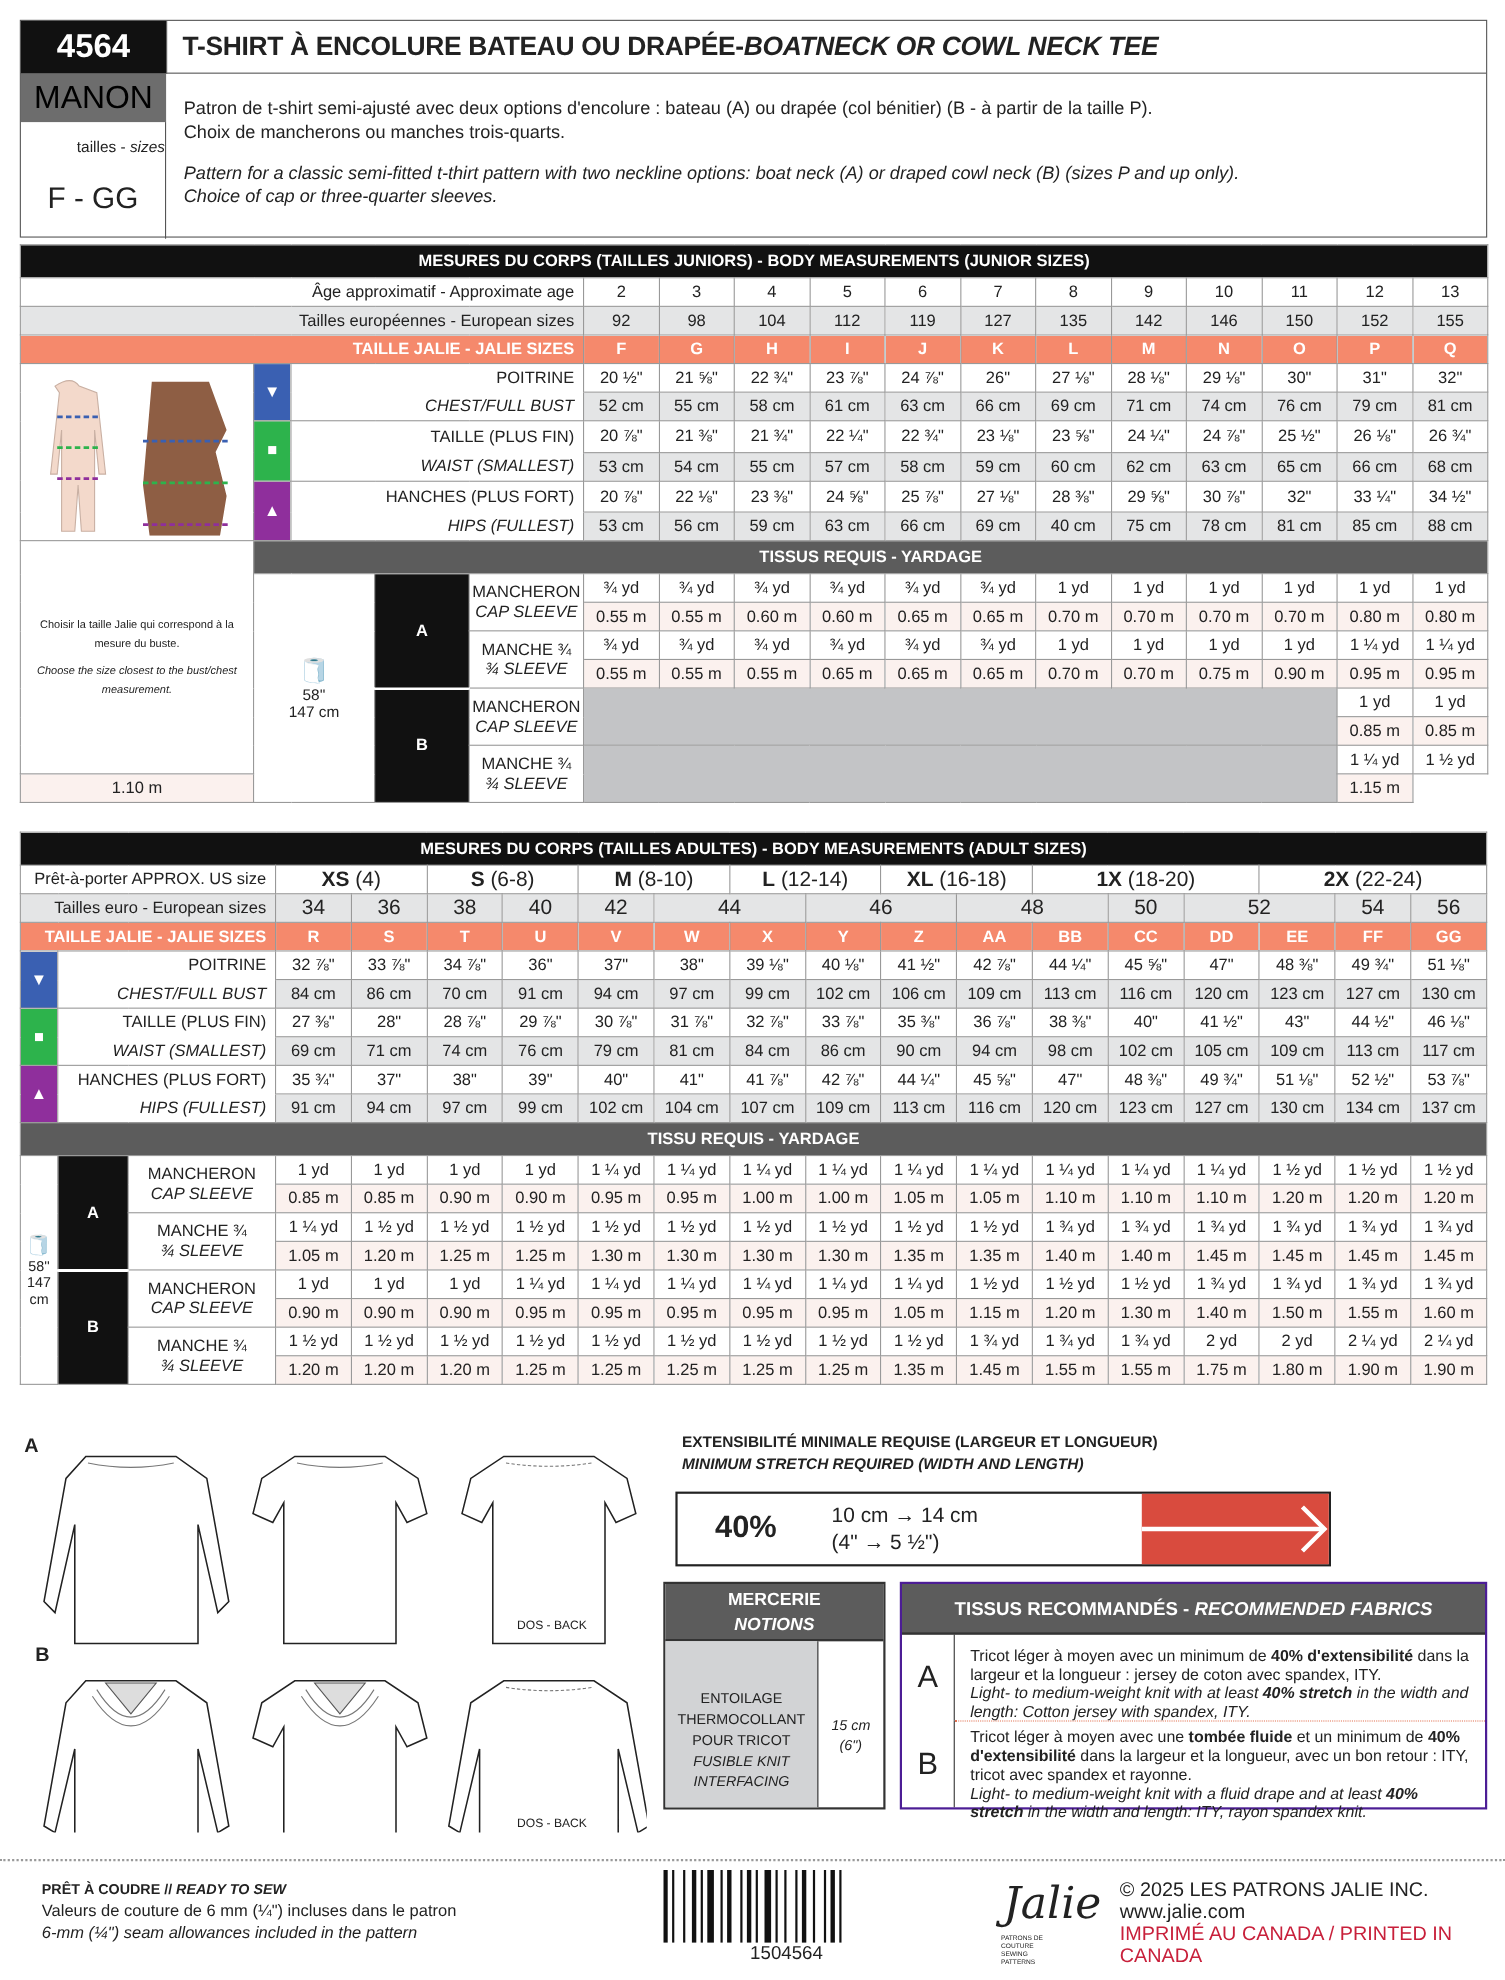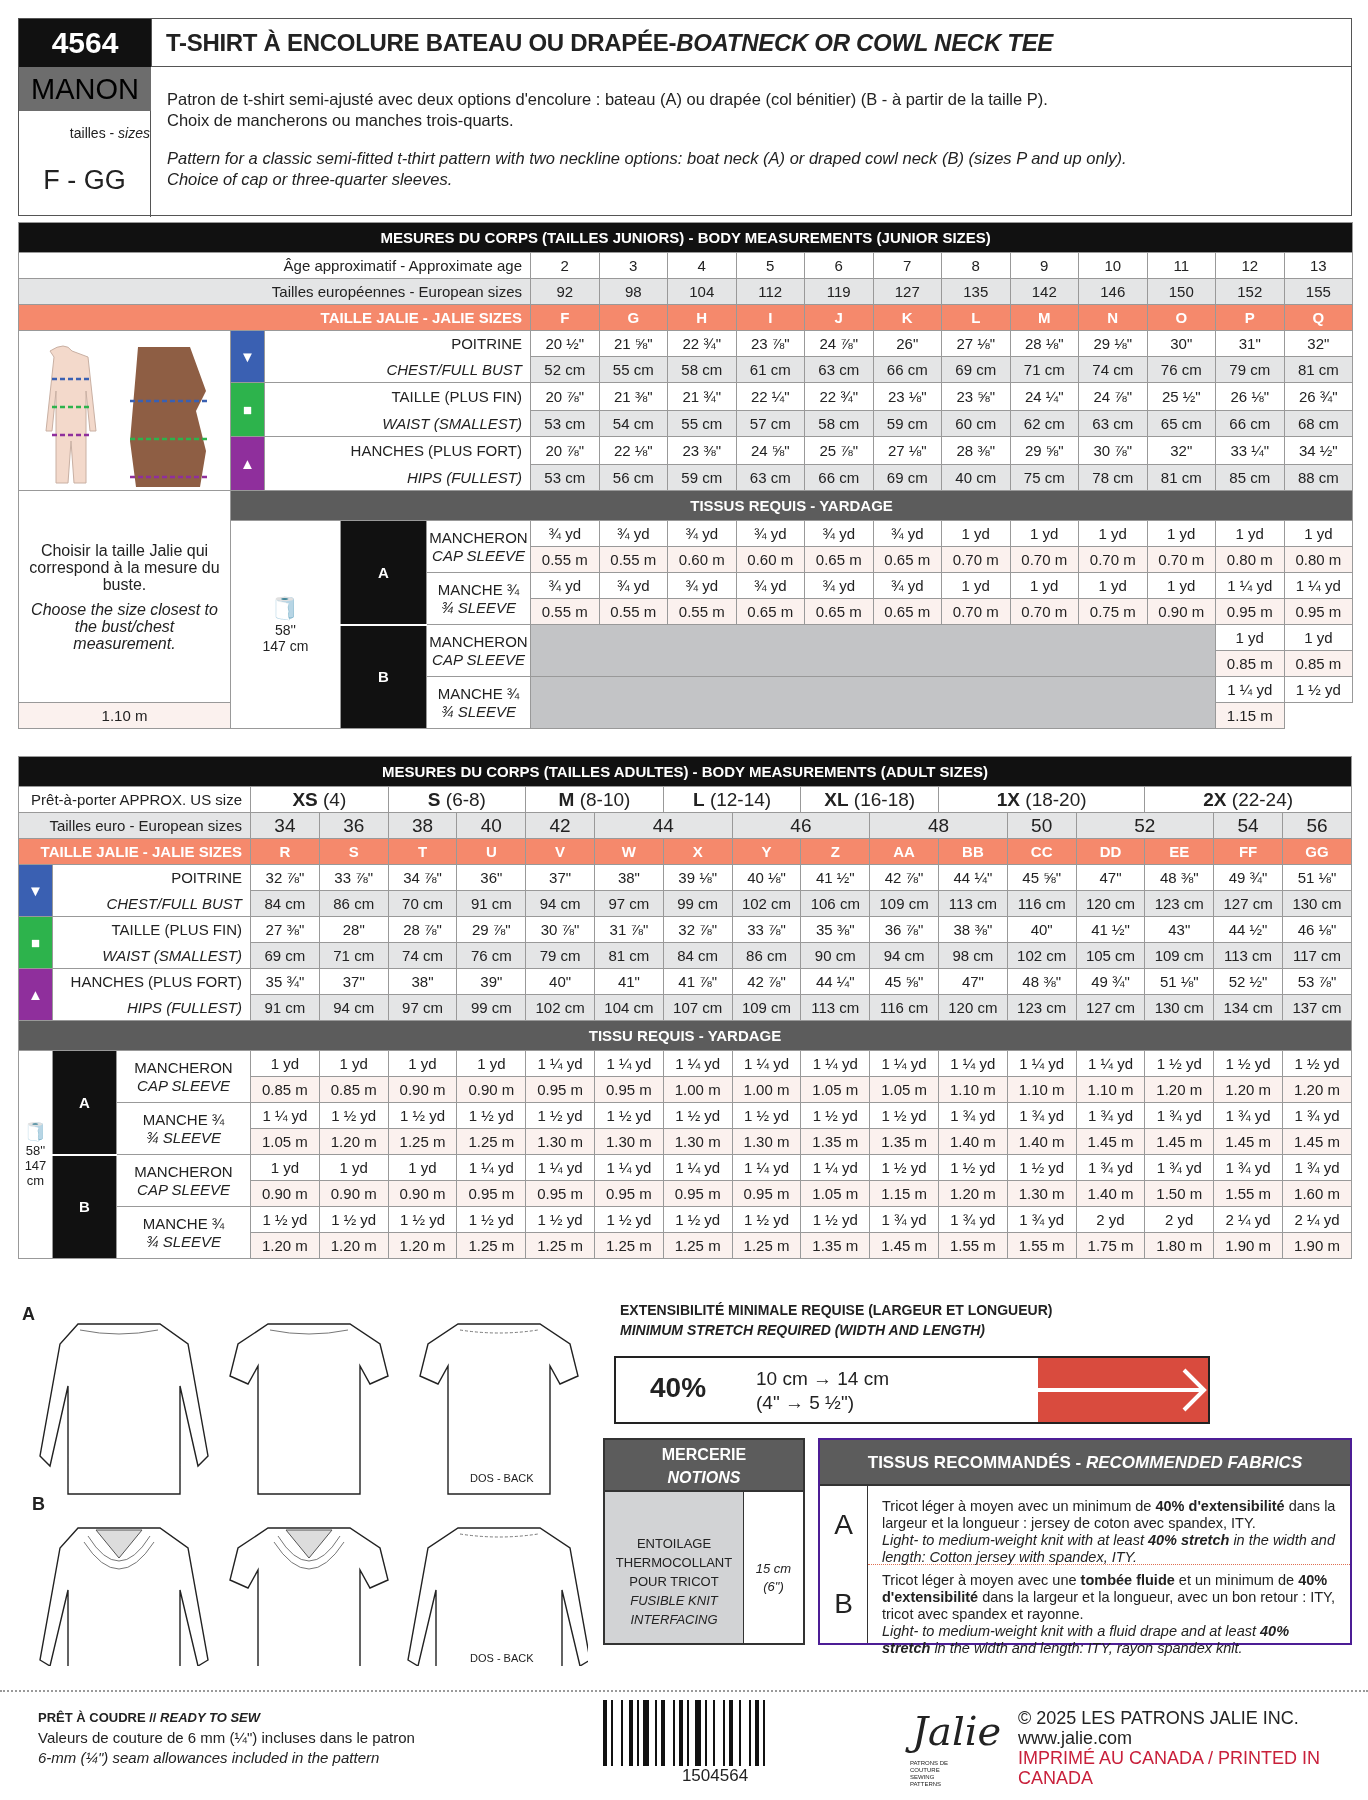--- a/index.html
+++ b/index.html
@@ -251,21 +251,21 @@
           <td class="lg">66 cm</td>
           <td class="lg">69 cm</td>
           <td class="lg">40 cm</td>
           <td class="lg">75 cm</td>
           <td class="lg">78 cm</td>
           <td class="lg">81 cm</td>
           <td class="lg">85 cm</td>
           <td class="lg">88 cm</td>
         </tr>
         <tr>
-          <td rowspan="8" style="background:#fff;font-size:16px;line-height:17px;padding:6px;white-space:normal">
+          <td rowspan="8" style="background:#fff;font-size:10px;line-height:17px;padding:6px;white-space:normal">
             <div>Choisir la taille Jalie qui correspond à la mesure du buste.</div>
             <div class="it" style="margin-top:8px">Choose the size closest to the bust/chest measurement.</div>
           </td>
           <td colspan="16" class="bar-gray" style="height:30px">TISSUS REQUIS - YARDAGE</td>
         </tr>
         <tr class="yd">
           <td rowspan="8" colspan="2" style="background:#fff;font-size:14px;white-space:normal">
             <div style="font-size:22px">🧻</div>
             <div>58''</div>
             <div>147 cm</div>

